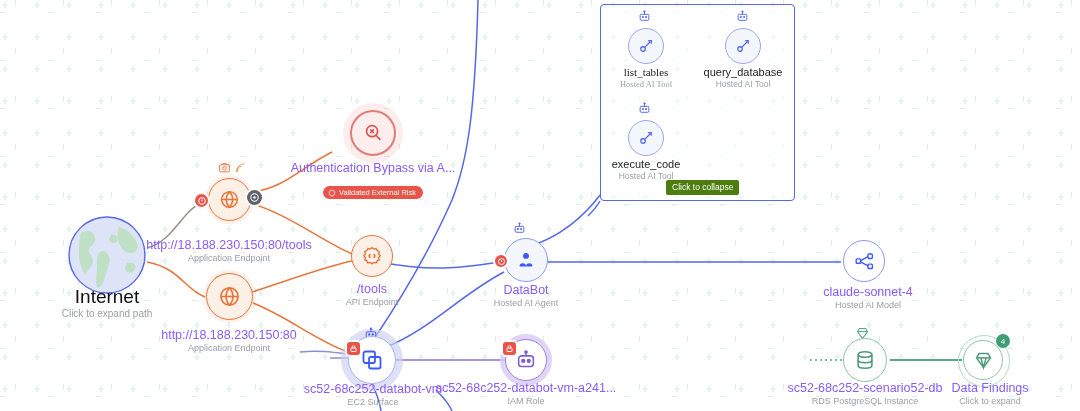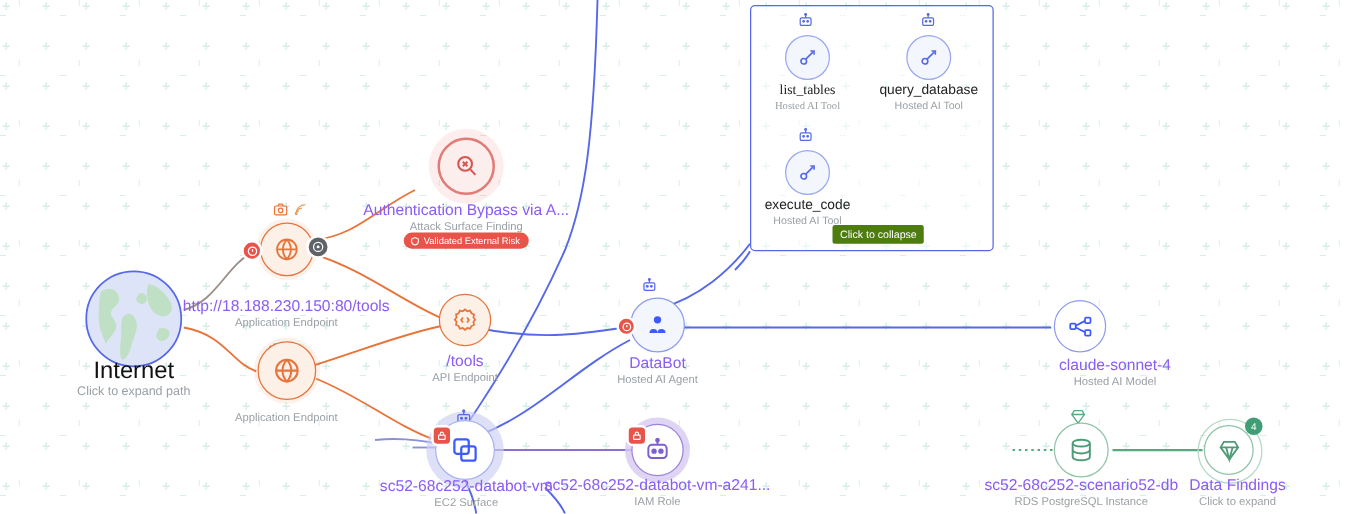--- a/index.html
+++ b/index.html
@@ -278,35 +278,35 @@
     </svg>
   </div>
   <div class="circle" style="left:206px;top:273px;width:47px;height:47px;border:1.6px solid #e8743b;background:#fdf0e6;box-shadow:0 0 0 3px rgba(232,116,59,0.10);">
     <svg width="23" height="23" viewBox="0 0 24 24" fill="none" stroke="#e8743b" stroke-width="1.7">
       <circle cx="12" cy="12" r="9"></circle>
         <path d="M3 12h18"></path>
         <path d="M12 3 a13 13 0 0 1 0 18 a13 13 0 0 1 0-18"></path>
     </svg>
   </div>
   <div class="lbl" style="left:229px;top:328px;">
+    <div class="t1">http://18.188.230.150:80</div>
     <div class="t2">Application Endpoint</div>
   </div>
 </div>
 
 <div class="node">
   <div class="circle" style="left:350px;top:110px;width:46px;height:46px;border:2px solid #e07b76;background:#fdeeee;box-shadow:0 0 0 7px rgba(232,83,74,0.10);">
     <svg width="22" height="22" viewBox="0 0 24 24" fill="none" stroke="#d9534f" stroke-width="1.8">
       <circle cx="11" cy="10" r="6"></circle>
         <path d="M15.3 14.5 L20 19.5"></path>
         <path d="M9 8 l4 4 M13 8 l-4 4"></path>
     </svg>
   </div>
   <div class="lbl" style="left:373px;top:161px;">
     <div class="t1">Authentication Bypass via A...</div>
-    <div class="t2">Attack Surface Finding</div>
   </div>
   <div class="risk-pill" style="left:373px;top:186px;align-items:center;">
     <svg width="8" height="8" viewBox="0 0 24 24" fill="none" stroke="#fff" stroke-width="2.4">
         <path d="M12 3 l8 4 v6 c0 5-4 7-8 8 c-4-1-8-3-8-8 V7Z"></path>
       </svg>
     <span>Validated External Risk</span>
   </div>
 </div>
 
 <div class="node">
@@ -353,21 +353,21 @@
 
 <div class="node">
   <div class="circle" style="left:843px;top:240px;width:42px;height:42px;border:1.5px solid #8e9bee;background:#fff;">
     <svg width="21" height="21" viewBox="0 0 24 24" fill="none" stroke="#3d5afe" stroke-width="1.6">
       <rect x="2.5" y="9" width="5" height="5" rx="1"></rect>
       <rect x="16" y="3.5" width="5" height="5" rx="1"></rect>
       <rect x="16" y="15" width="5" height="5" rx="1"></rect>
       <path d="M7.5 11 L16 6.5 M7.5 12.5 L16 17"></path>
     </svg>
   </div>
-  <div class="lbl" style="left:892px;top:285px;">
+  <div class="lbl" style="left:868px;top:285px;">
     <div class="t1">claude-sonnet-4</div>
     <div class="t2">Hosted AI Model</div>
   </div>
 </div>
 
 <div class="node">
   <div style="position:absolute;left:341px;top:329px;width:62px;height:62px;border-radius:50%;background:#ccd0f4;opacity:.65;"></div>
   <div class="toptag" style="left:364px;top:327px;">
     <svg width="14" height="14" viewBox="0 0 24 24" fill="none" stroke="#5568e8" stroke-width="1.8">
       <rect x="4" y="8" width="16" height="11" rx="2"></rect>

